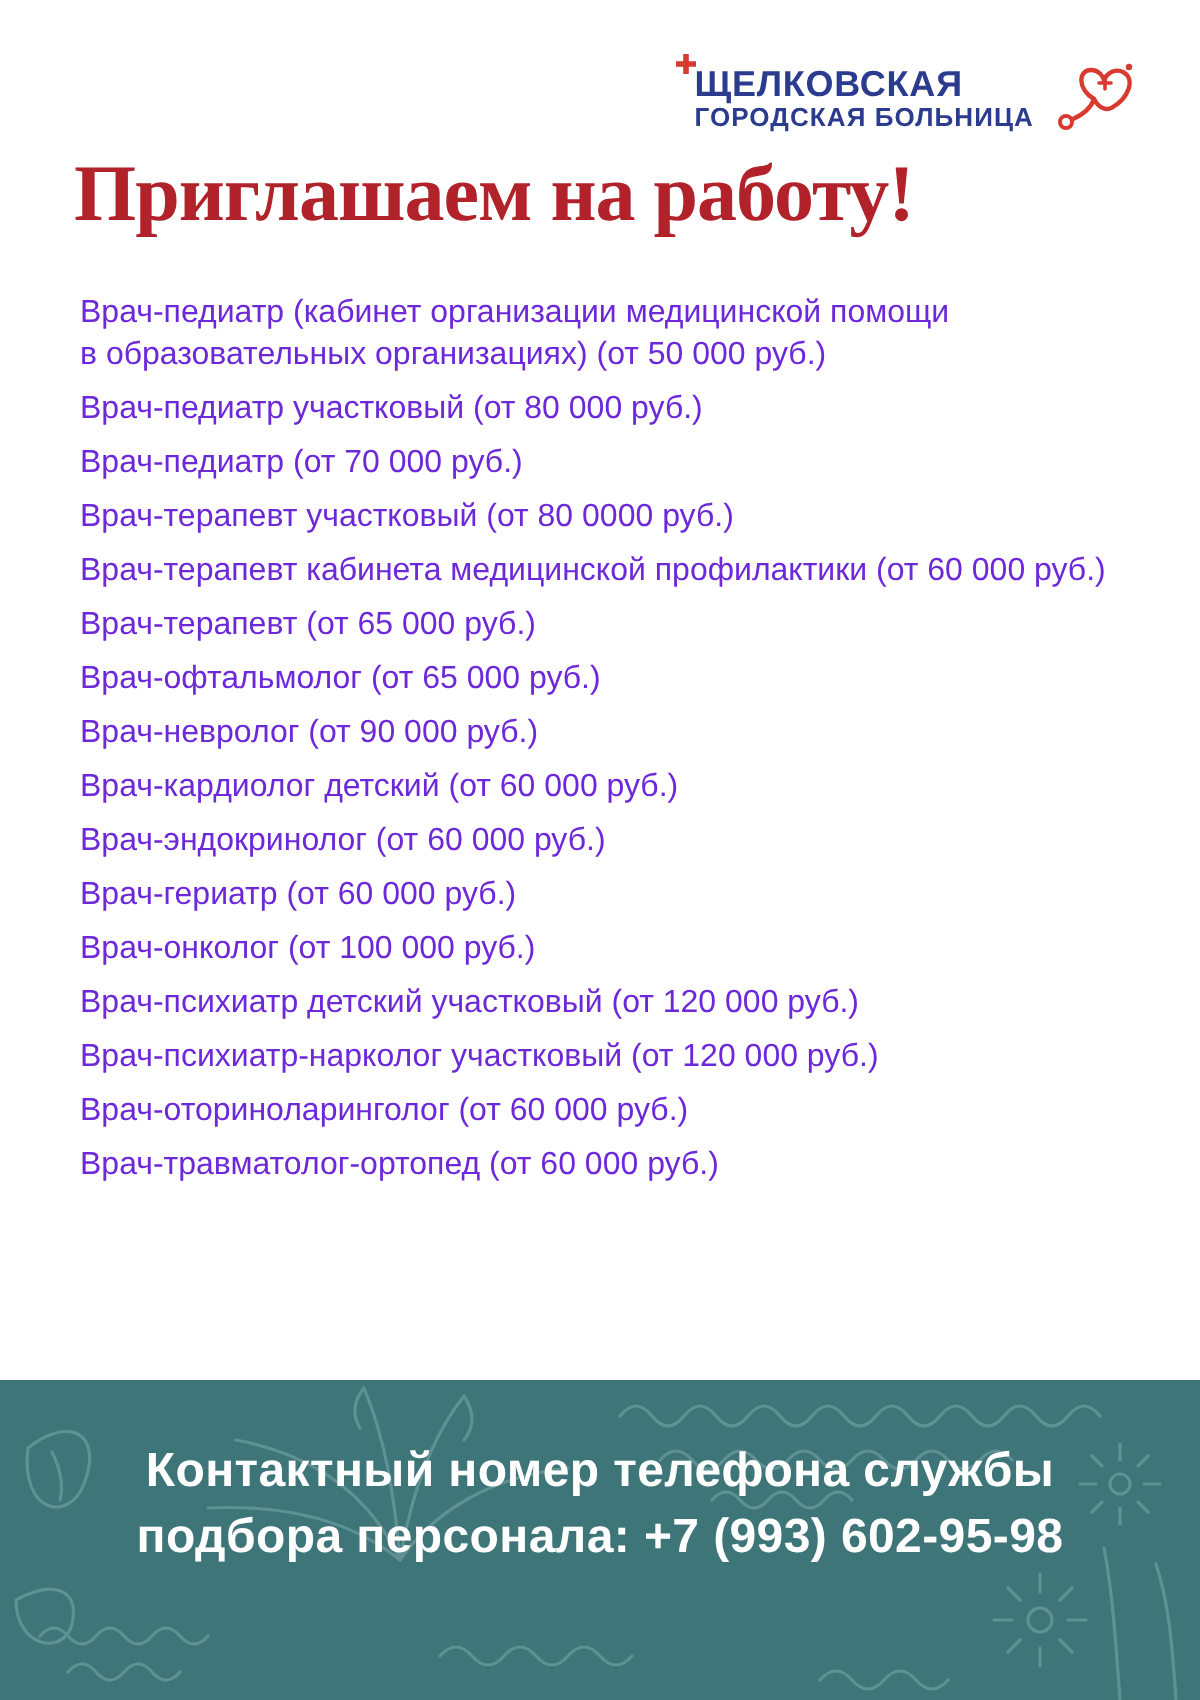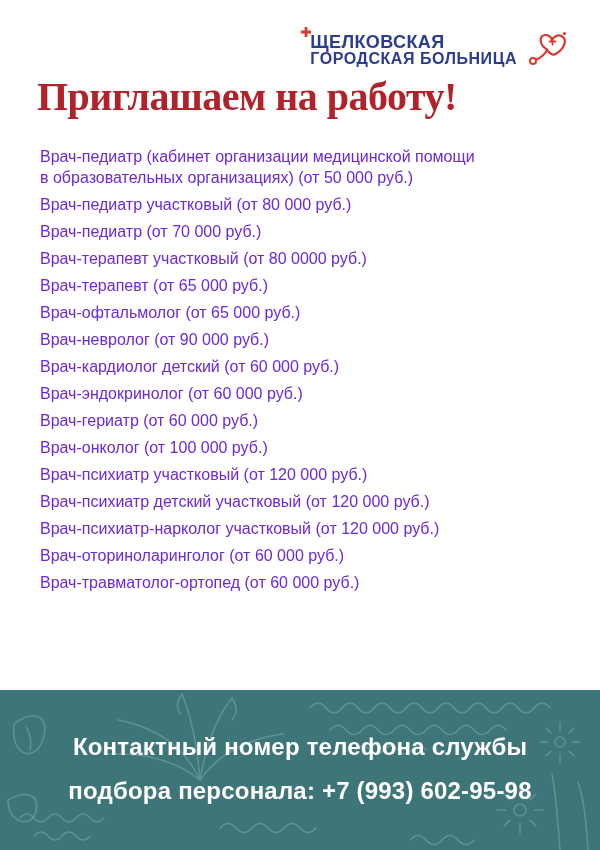--- a/index.html
+++ b/index.html
@@ -12,21 +12,21 @@
   .page{position:relative;width:600px;height:850px;overflow:hidden;background:#ffffff;}
 
   
   .logo{position:absolute;top:28px;right:26px;display:flex;align-items:center;gap:11px;}
   .logo-text{position:relative;text-align:left;}
   .logo-cross{position:absolute;left:-9px;top:-5px;line-height:0;}
   .logo-line1{
     color:#2b3c8f;font-weight:bold;font-size:18px;letter-spacing:0.4px;line-height:20px;
   }
   .logo-line2{
-    color:#2b3c8f;font-weight:bold;font-size:16px;letter-spacing:0.55px;line-height:13px;
+    color:#2b3c8f;font-weight:bold;font-size:13px;letter-spacing:0.55px;line-height:13px;
   }
   .logo-heart{line-height:0;}
 
   
   .title{
     position:absolute;top:76px;left:37px;right:16px;margin:0;
     font-family:"Liberation Serif", serif;
     font-weight:bold;
     font-size:40px;line-height:1.05;letter-spacing:-0.5px;
     color:#b2222a;
@@ -52,21 +52,21 @@
   }
   .doodles{position:absolute;left:0;top:0;}
   .footer-text{
     position:relative;z-index:2;
     padding-top:29px;
     text-align:center;
     color:#ffffff;font-weight:bold;
     font-size:24px;line-height:32px;
     letter-spacing:0.2px;
   }
-  .footer-text p{margin:12px;}
+  .footer-text p{margin:1px;}
 </style>
 </head>
 <body>
 
 <div class="page">
 
   <div class="logo">
     <div class="logo-text">
       <span class="logo-cross">
         <svg width="10" height="10" viewBox="0 0 10 10">
@@ -93,37 +93,37 @@
 
       <li>Врач-педиатр (кабинет организации медицинской помощи
 в образовательных организациях) (от 50 000 руб.)</li>
 
       <li>Врач-педиатр участковый (от 80 000 руб.)</li>
 
       <li>Врач-педиатр (от 70 000 руб.)</li>
 
       <li>Врач-терапевт участковый (от 80 0000 руб.)</li>
 
+      <li>Врач-терапевт кабинета медицинской профилактики (от 60 000 руб.)</li>
 
       <li>Врач-терапевт (от 65 000 руб.)</li>
 
       <li>Врач-офтальмолог (от 65 000 руб.)</li>
 
       <li>Врач-невролог (от 90 000 руб.)</li>
 
 
       <li>Врач-кардиолог детский (от 60 000 руб.)</li>
 
       <li>Врач-эндокринолог (от 60 000 руб.)</li>
 
       <li>Врач-гериатр (от 60 000 руб.)</li>
 
       <li>Врач-онколог (от 100 000 руб.)</li>
 
-      <li>Врач-психиатр участковый (от 120 000 руб.)</li>
 
       <li>Врач-психиатр детский участковый (от 120 000 руб.)</li>
 
       <li>Врач-психиатр-нарколог участковый (от 120 000 руб.)</li>
 
 
       <li>Врач-оториноларинголог (от 60 000 руб.)</li>
 
       <li>Врач-травматолог-ортопед (от 60 000 руб.)</li>
     </ul>

